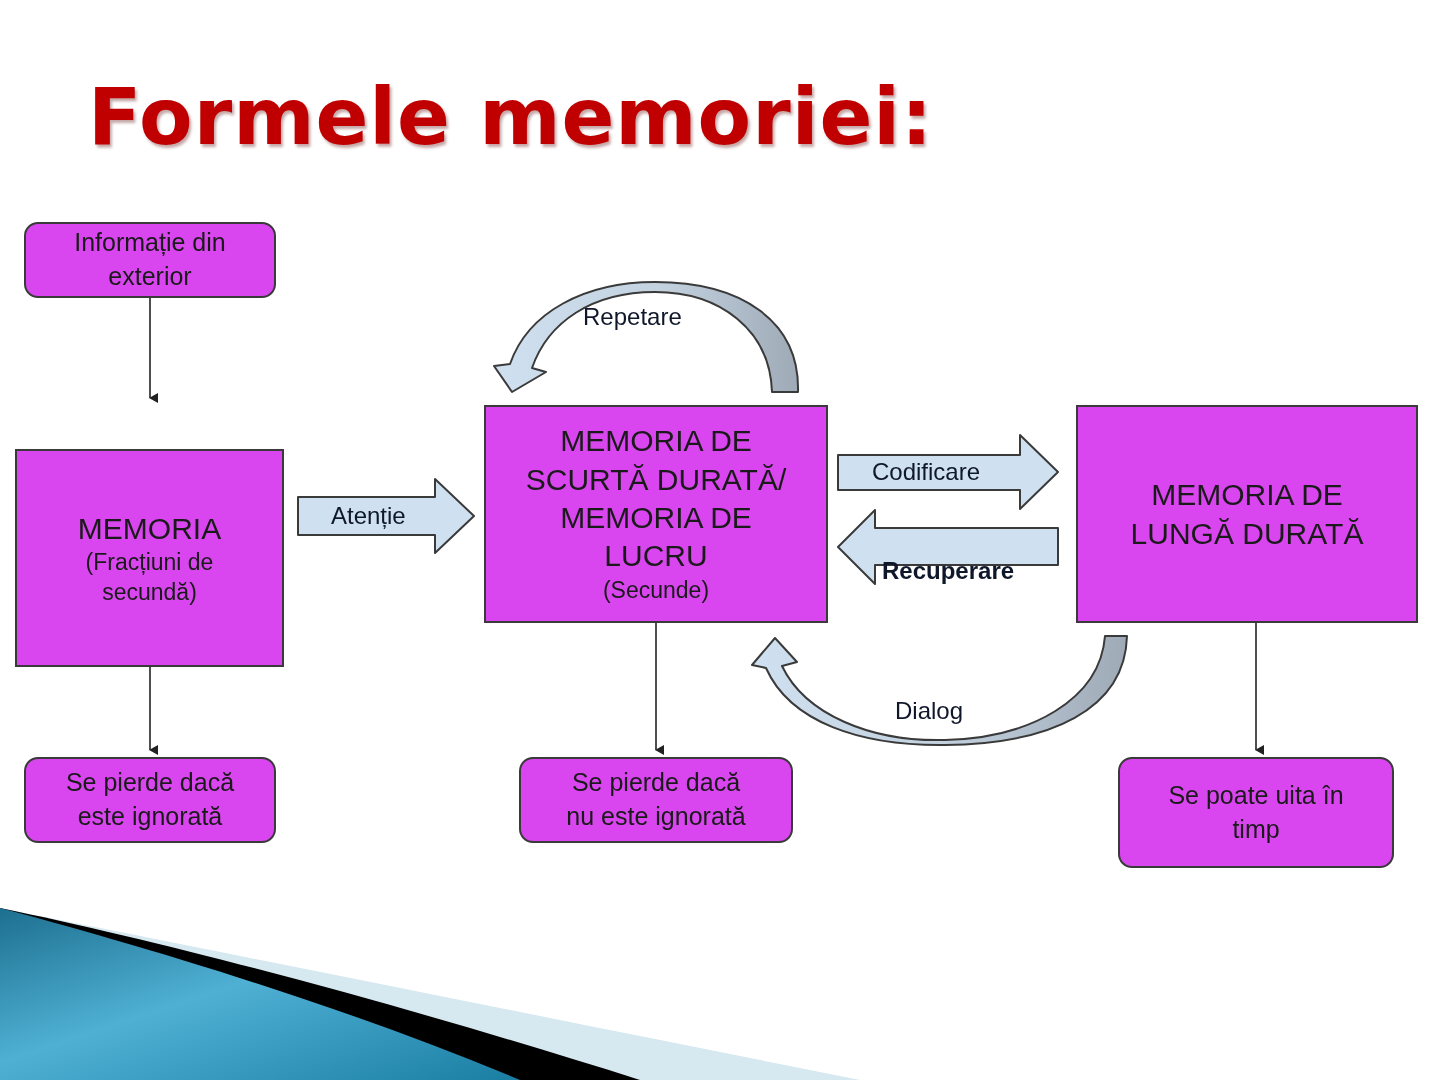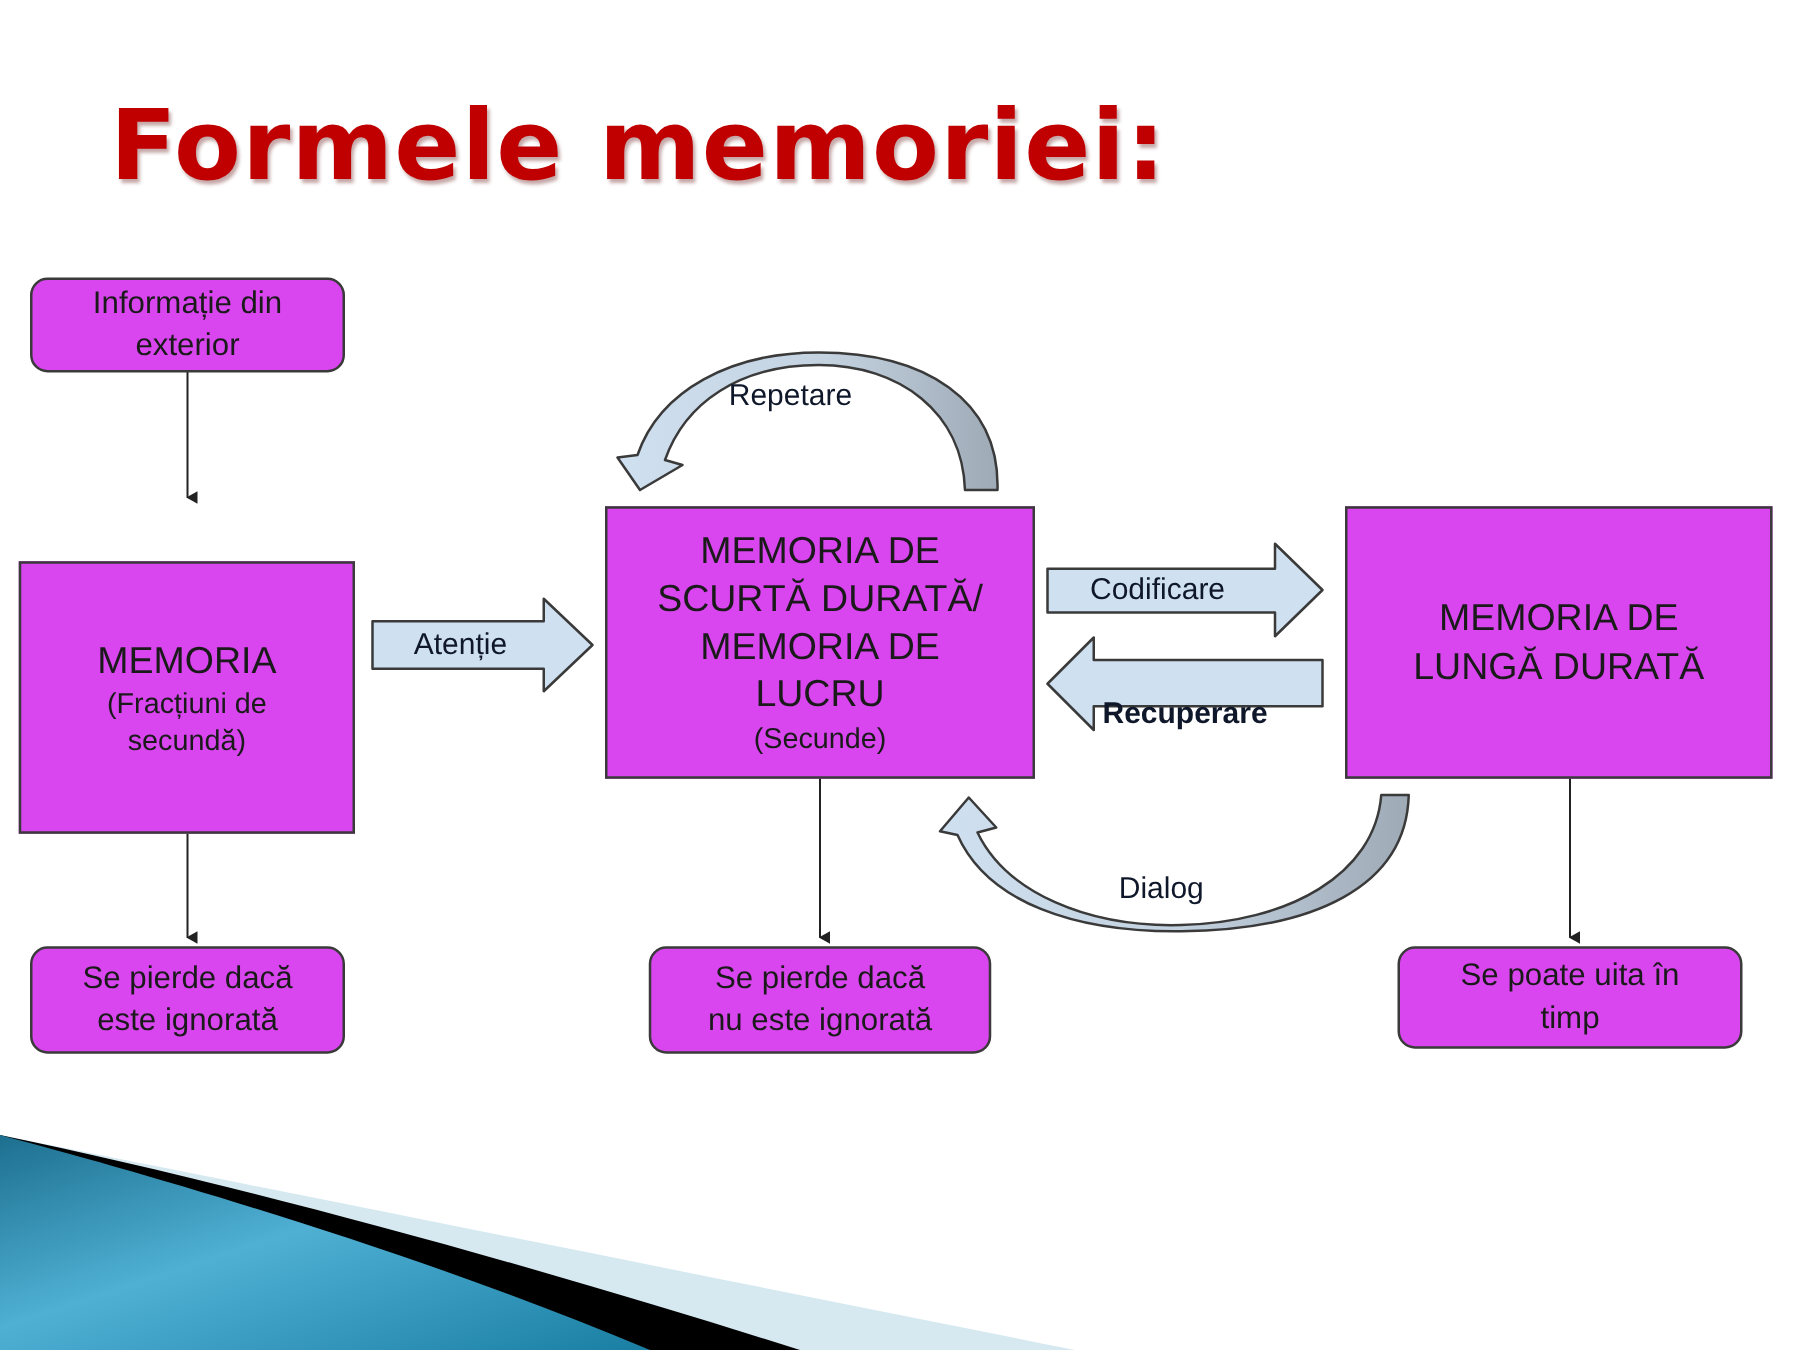--- a/index.html
+++ b/index.html
@@ -120,21 +120,21 @@
 <div class="box rounded" style="left:24px; top:757px; width:252px; height:86px;">
   <span class="small">Se pierde dacă</span>
   <span class="small">este ignorată</span>
 </div>
 
 <div class="box rounded" style="left:519px; top:757px; width:274px; height:86px;">
   <span class="small">Se pierde dacă</span>
   <span class="small">nu este ignorată</span>
 </div>
 
-<div class="box rounded" style="left:1118px; top:757px; width:276px; height:82px;">
+<div class="box rounded" style="left:1118px; top:757px; width:276px; height:111px;">
   <span class="small">Se poate uita în</span>
   <span class="small">timp</span>
 </div>
 
 <span class="lbl" style="left:331px; top:502px;">Atenție</span>
 <span class="lbl" style="left:583px; top:303px;">Repetare</span>
 <span class="lbl" style="left:872px; top:458px;">Codificare</span>
 <span class="lbl" style="left:882px; top:557px;font-weight:bold;">Recuperare</span>
 <span class="lbl" style="left:895px; top:697px;">Dialog</span>
 

